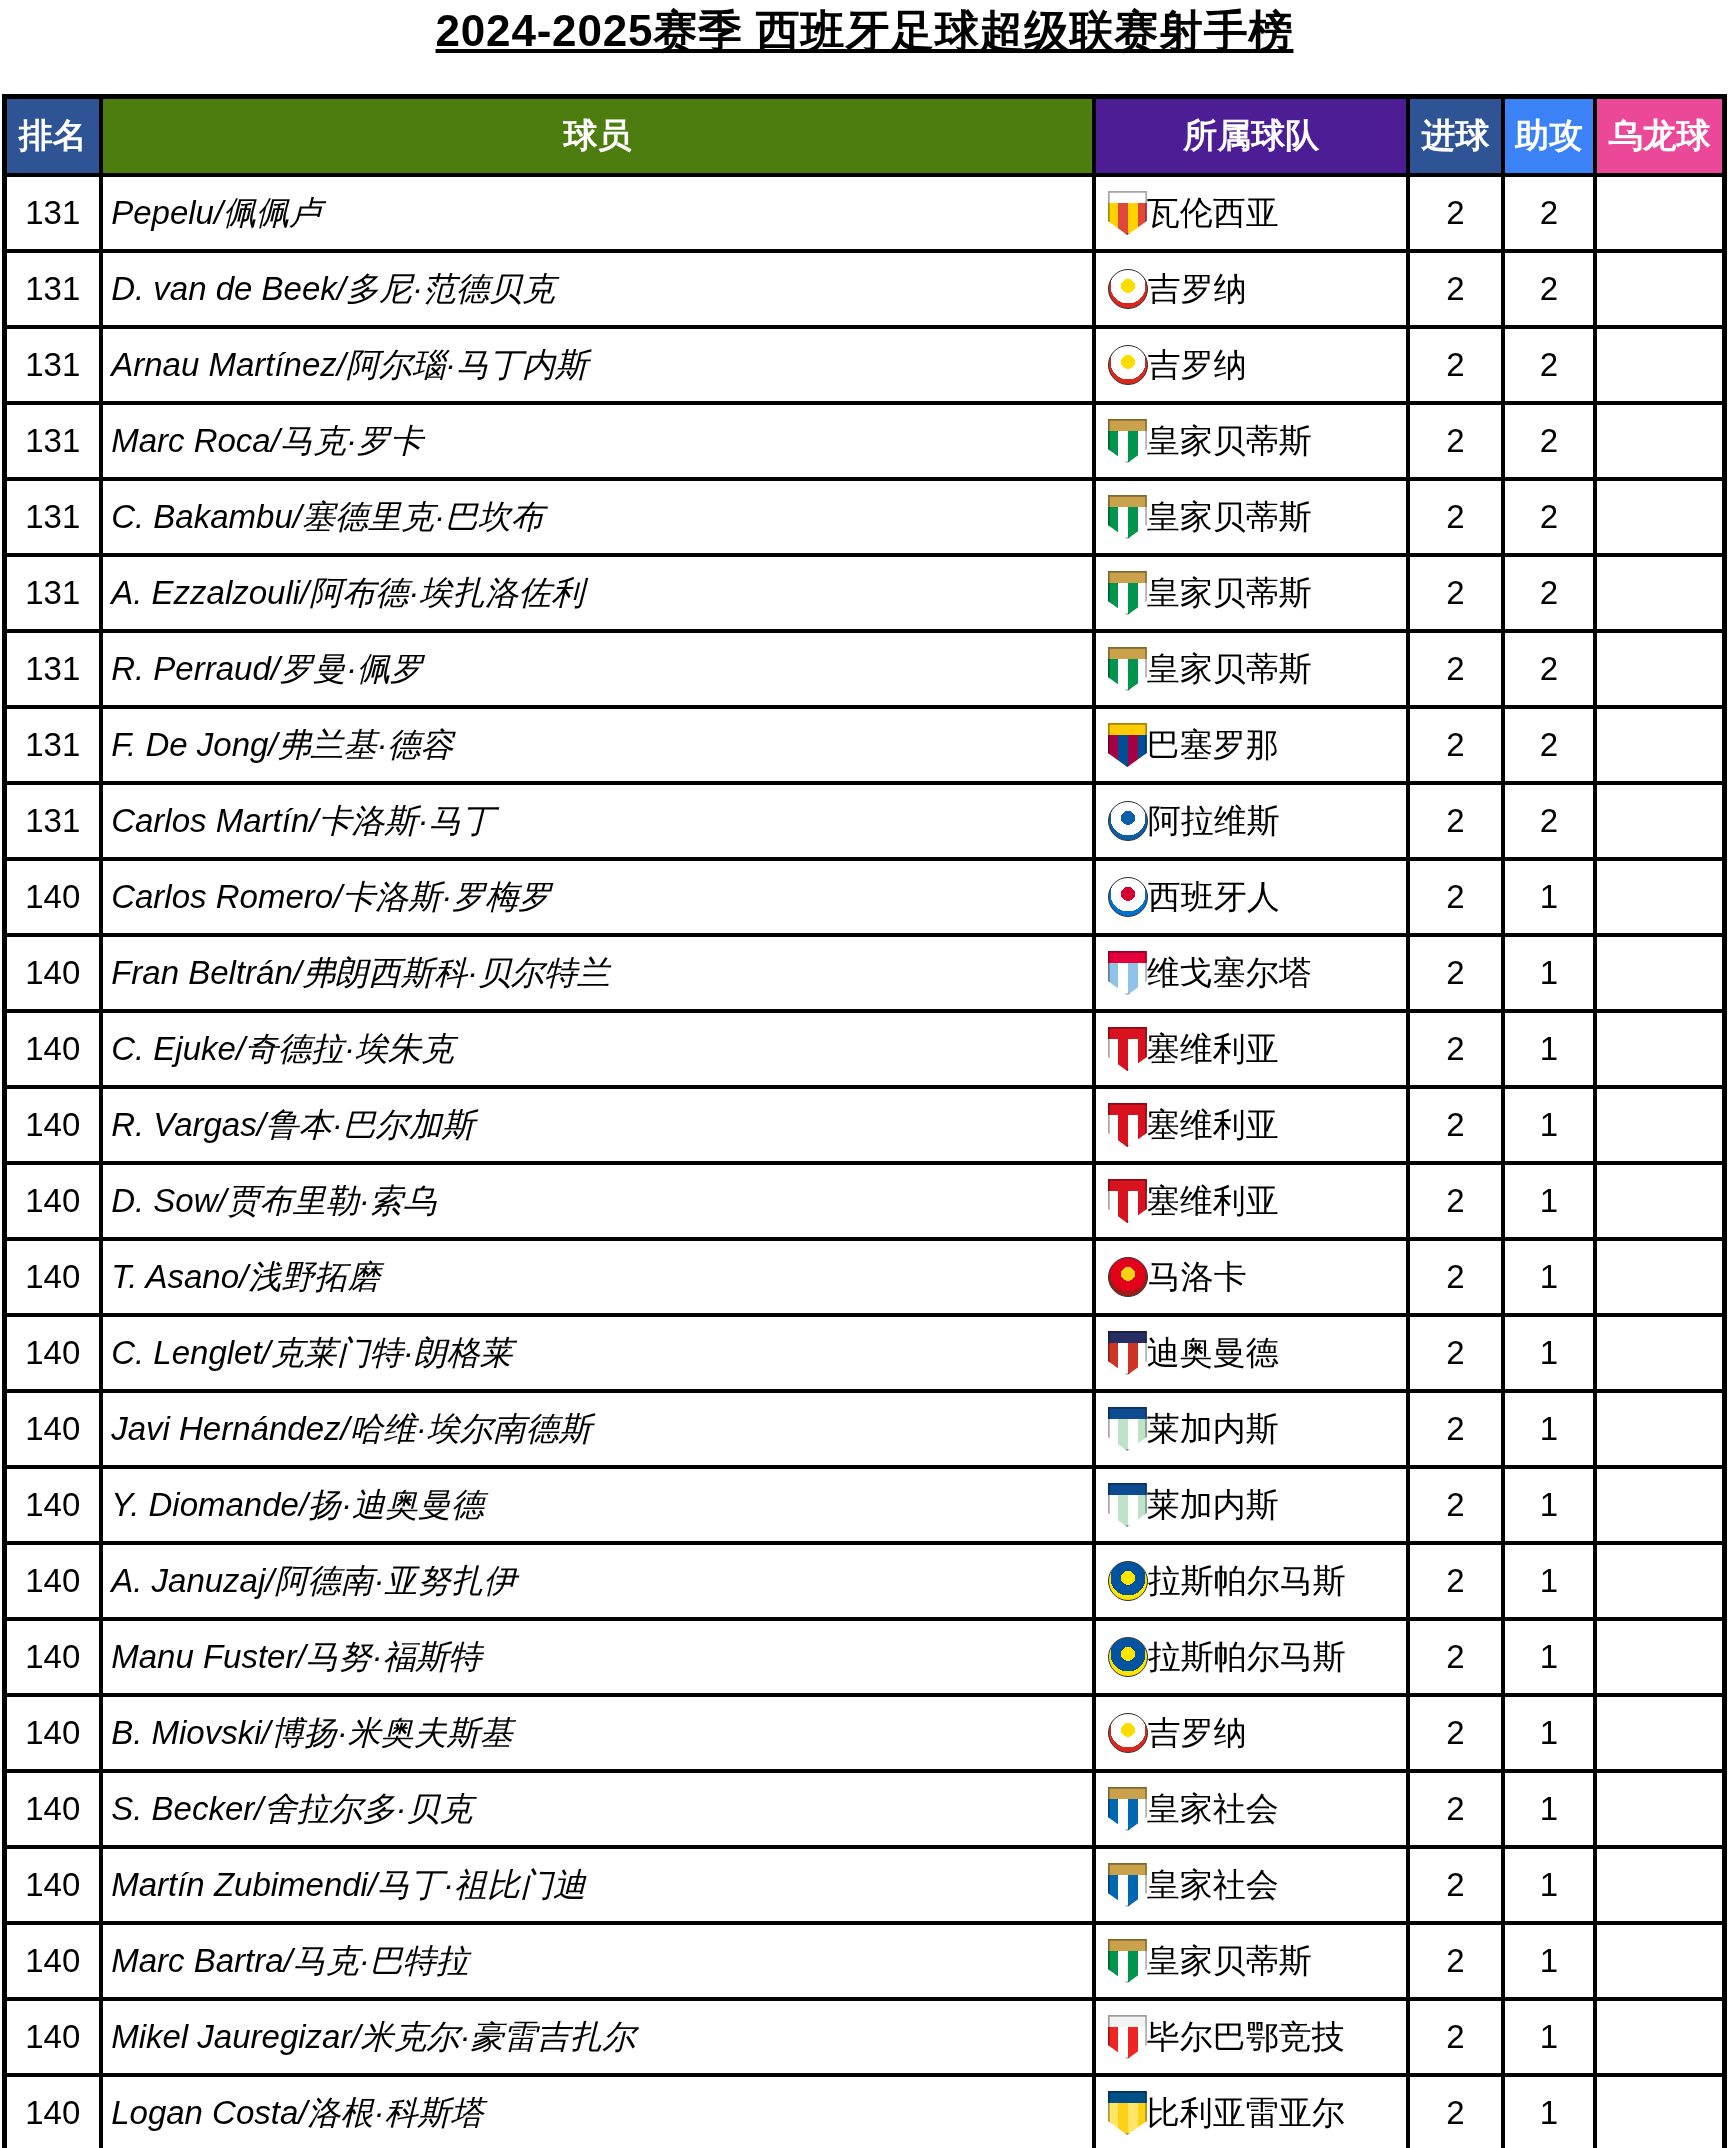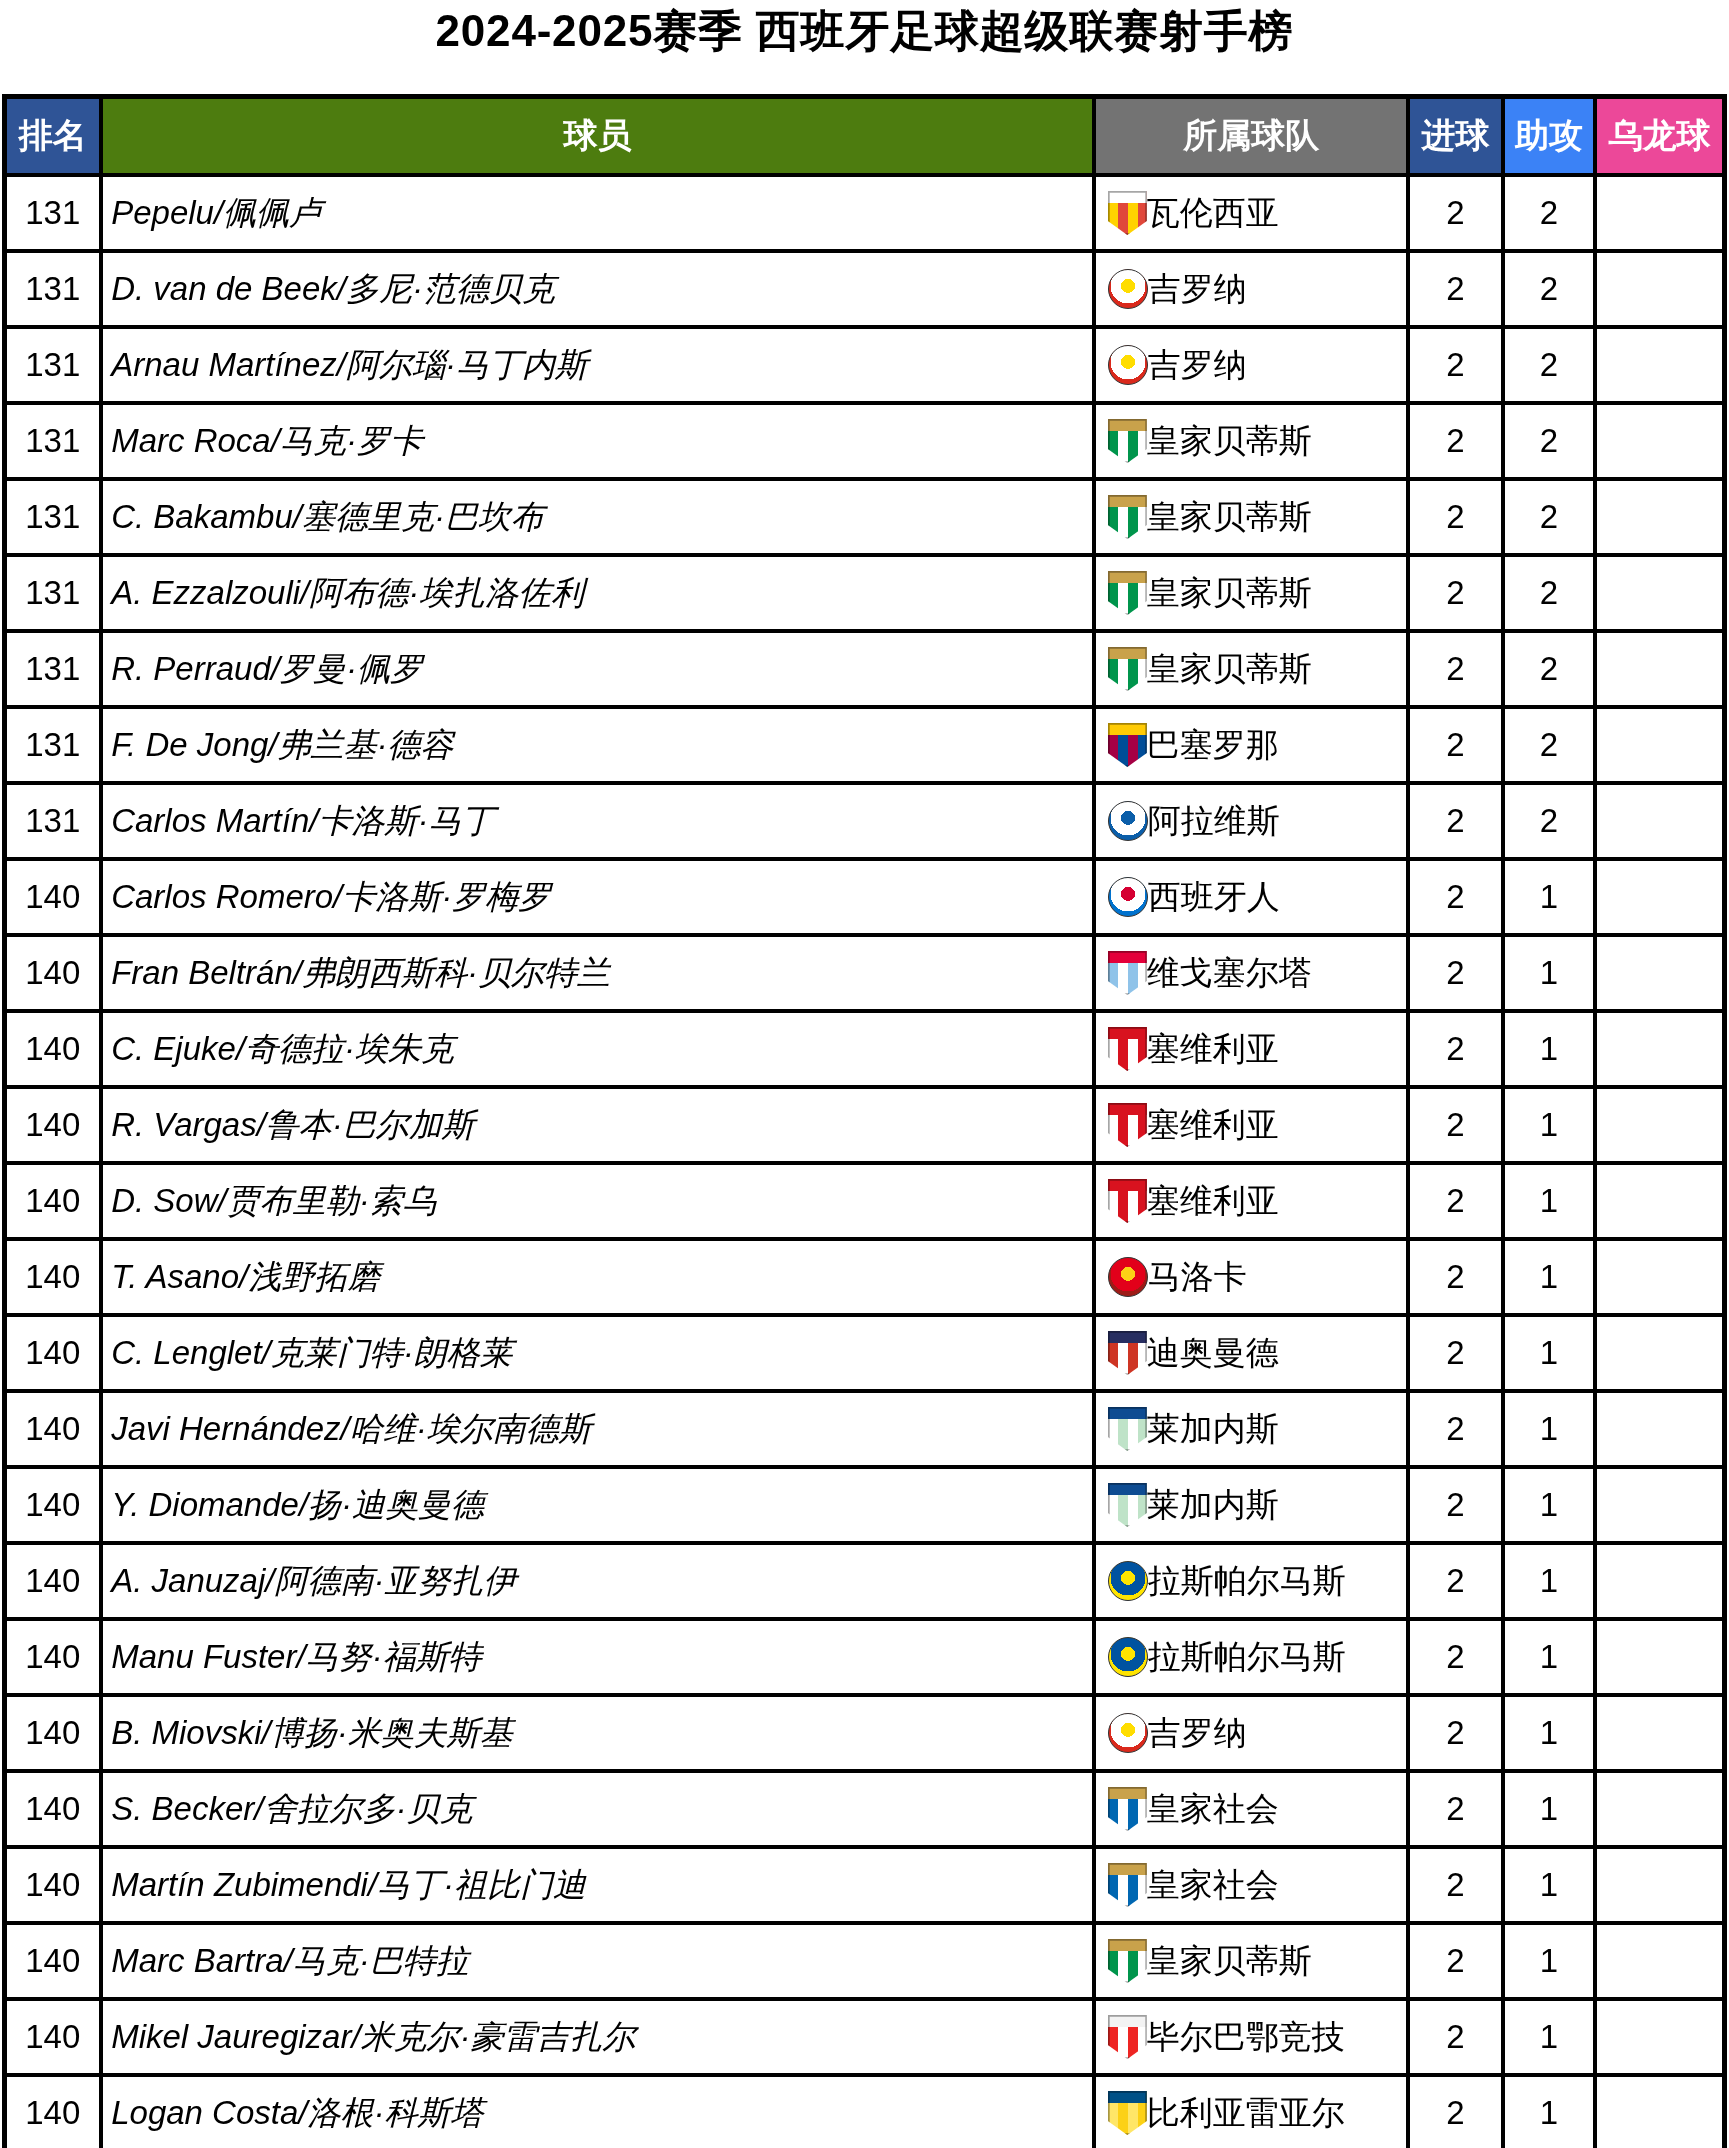--- a/index.html
+++ b/index.html
@@ -9,20 +9,21 @@
     overflow:hidden;
     font-family:"Liberation Sans", sans-serif;
     color:#000;
   }
   .title{
     position:absolute;left:0;top:1.7px;width:1729px;
     text-align:center;
     font-size:44px;font-weight:700;
     letter-spacing:0.8px;
     white-space:nowrap;
+    text-decoration:underline;
   }
   table.scorers{
     position:absolute;left:1.7px;top:94px;
     width:1725px;
     border-collapse:collapse;
     table-layout:fixed;
     border:5px solid #000;
   }
   th,td{
     border:4.2px solid #000;
@@ -75,21 +76,21 @@
     <col style="width:987px">
     <col style="width:312px">
     <col style="width:94px">
     <col style="width:92px">
     <col style="width:128px">
   </colgroup>
   <thead>
     <tr>
       <th style="background: rgb(47, 84, 150); color: rgb(255, 255, 255);">排名</th>
       <th style="background: #4d7c0f; color: rgb(255, 255, 255);">球员</th>
-      <th style="background: #737373; color: rgb(255, 255, 255);">所属球队</th>
+      <th style="background: #4c1d95; color: rgb(255, 255, 255);">所属球队</th>
       <th style="background: rgb(47, 84, 150); color: rgb(255, 255, 255);">进球</th>
       <th style="background: #3b82f6; color: rgb(255, 255, 255);">助攻</th>
       <th style="background: #ec4899; color: rgb(255, 255, 255);">乌龙球</th>
     </tr>
   </thead>
   <tbody id="rows">
       <tr>
     <td class="rank">131</td>
     <td class="player">Pepelu/佩佩卢</td>
     <td class="team">

